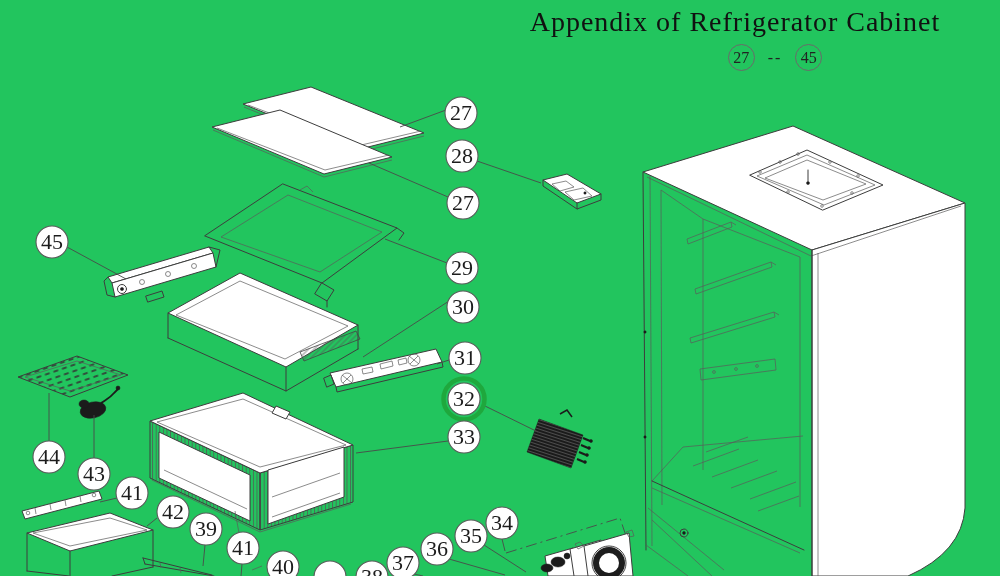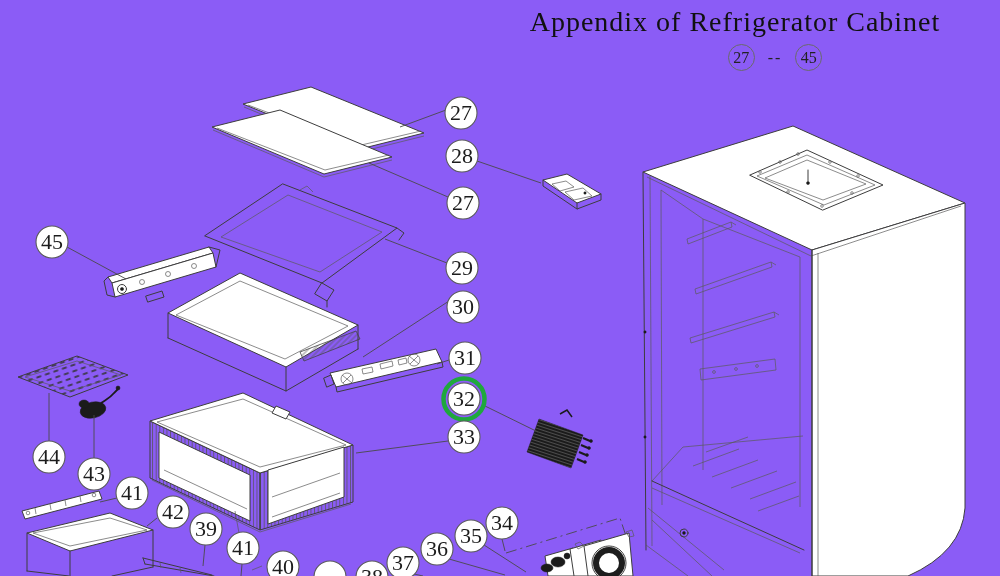--- a/index.html
+++ b/index.html
@@ -1,16 +1,16 @@
 <!DOCTYPE html>
 <html><head>
 <meta charset="utf-8">
 <style>
   html,body{margin:0;padding:0;background:#e8e8e8;}
-  .page{position:relative;width:1000px;height:576px;background:#8b5cf6;overflow:hidden;
+  .page{position:relative;width:1000px;height:576px;background:#22c55e;overflow:hidden;
         font-family:"Liberation Serif","DejaVu Serif",serif;}
   .title{position:absolute;left:498px;top:6px;width:474px;text-align:center;
          font-size:28px;letter-spacing:1px;color:#111;white-space:nowrap;}
   .range{position:absolute;left:690px;top:44px;width:170px;display:flex;
          justify-content:center;align-items:center;gap:13px;color:#222;}
   .range .circled{display:inline-block;width:25px;height:25px;border:1px solid #6a6a6a;
          border-radius:50%;text-align:center;line-height:25px;font-size:16px;}
   .range .sep{font-size:16px;letter-spacing:2px;}
   svg{position:absolute;left:0;top:0;}
   .ln{fill:none;stroke:#3d3d3d;stroke-width:1;stroke-linejoin:round;stroke-linecap:round;}

